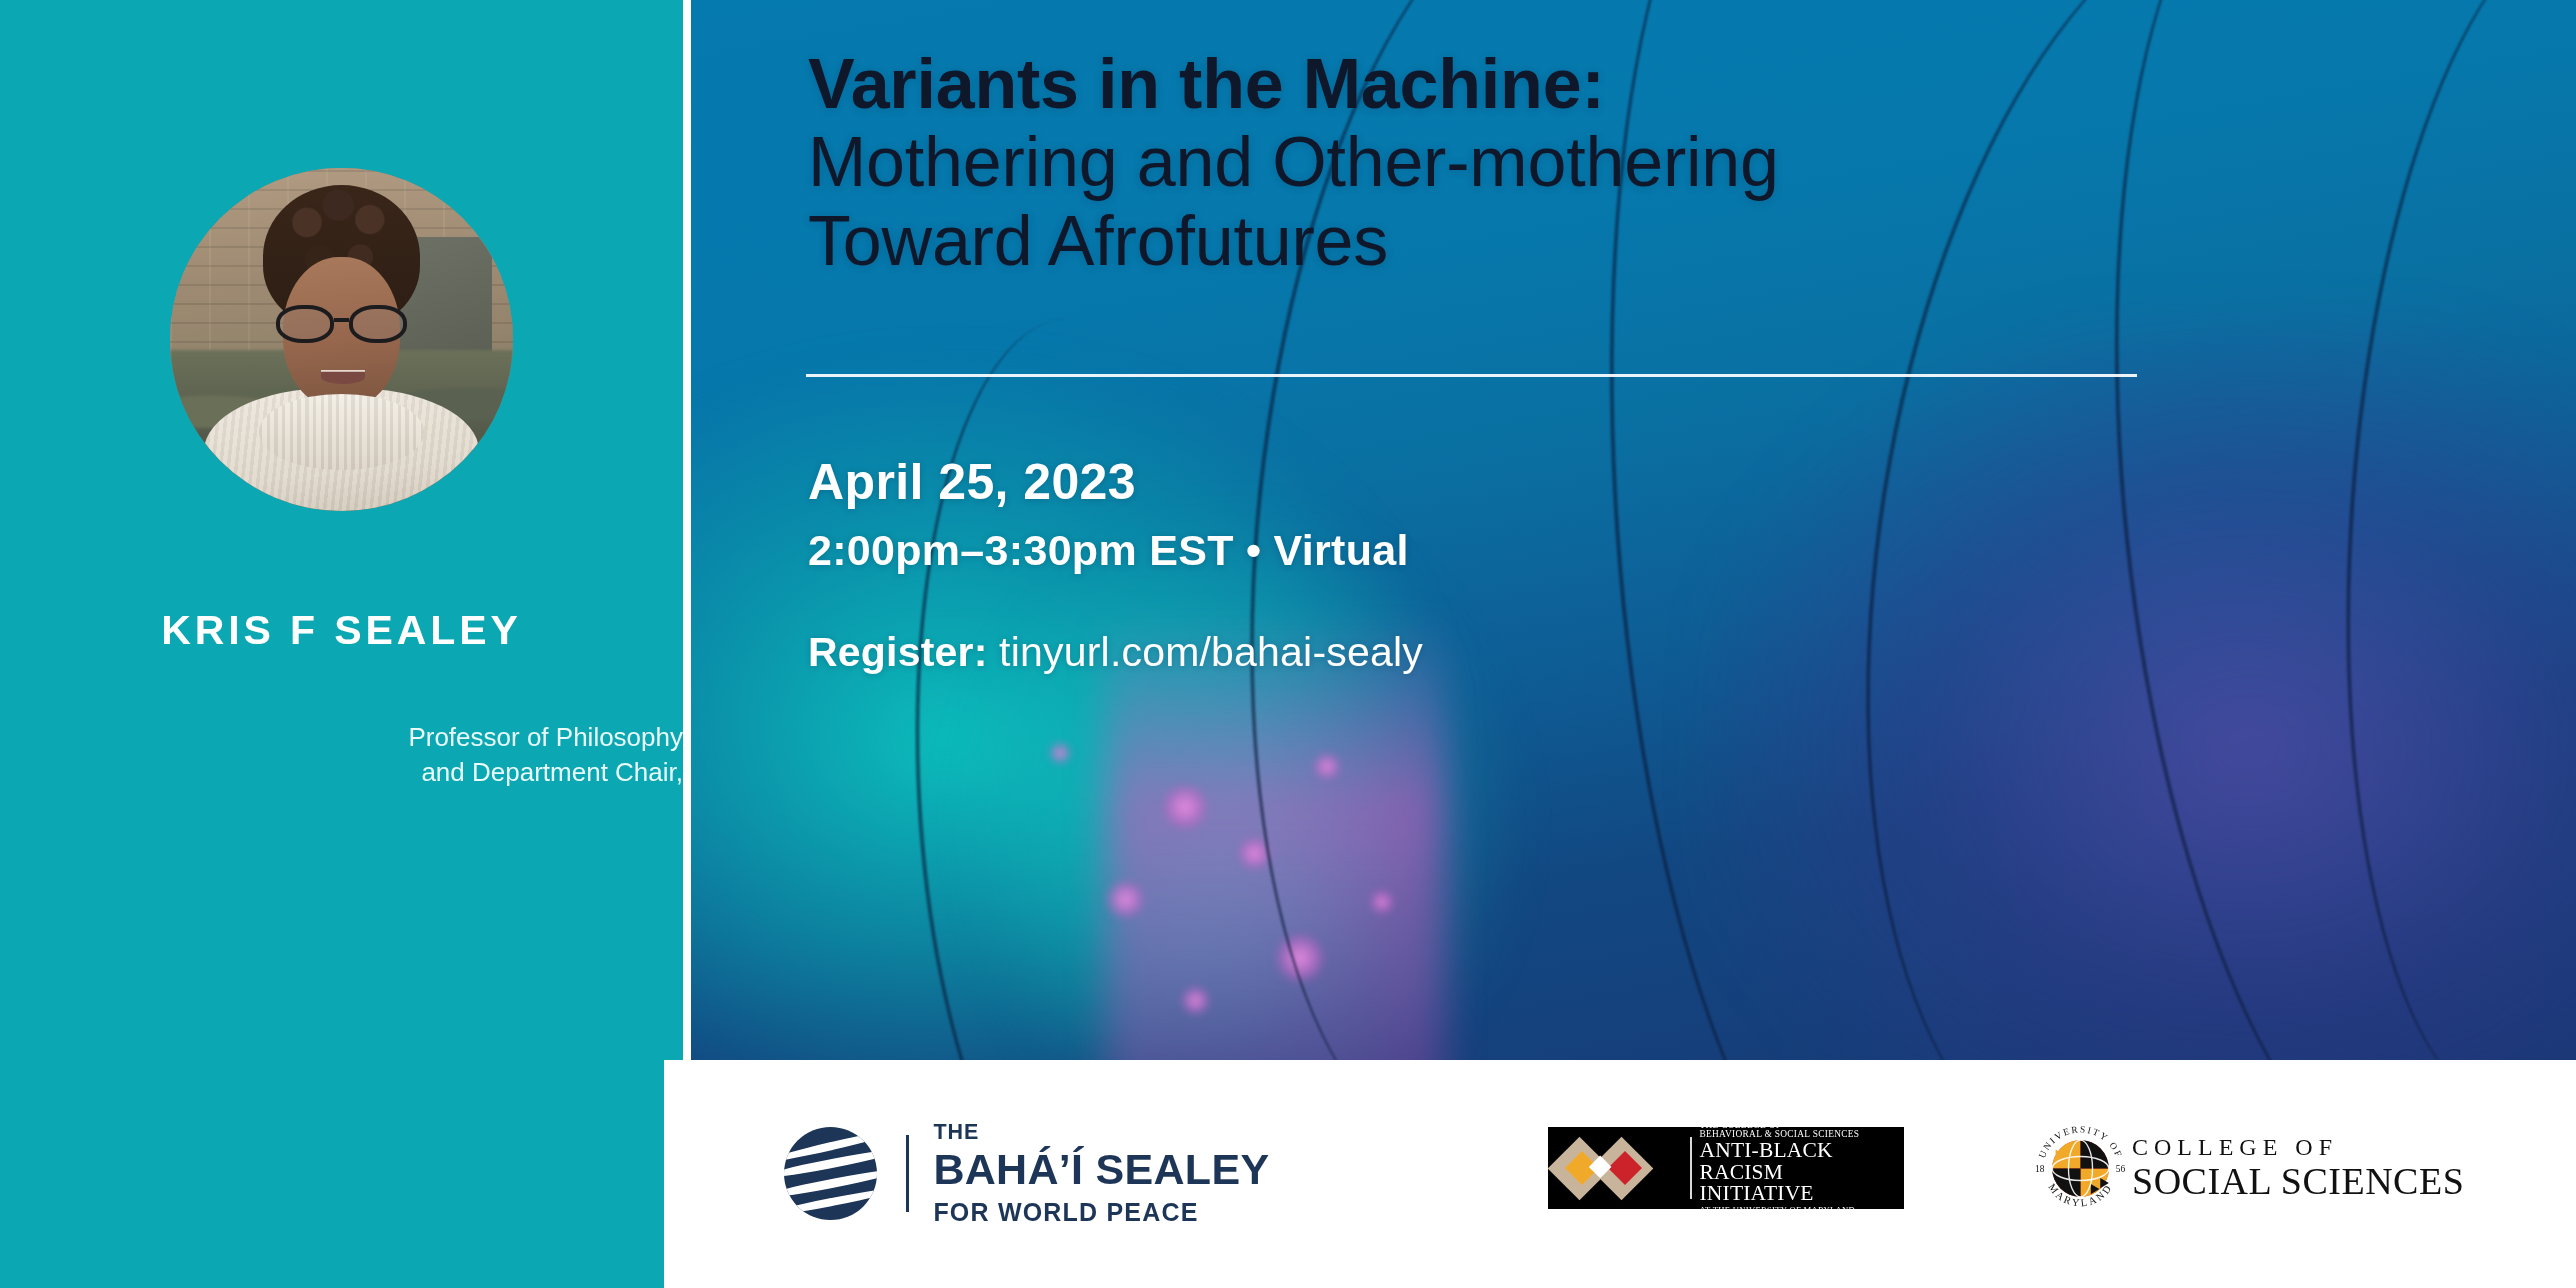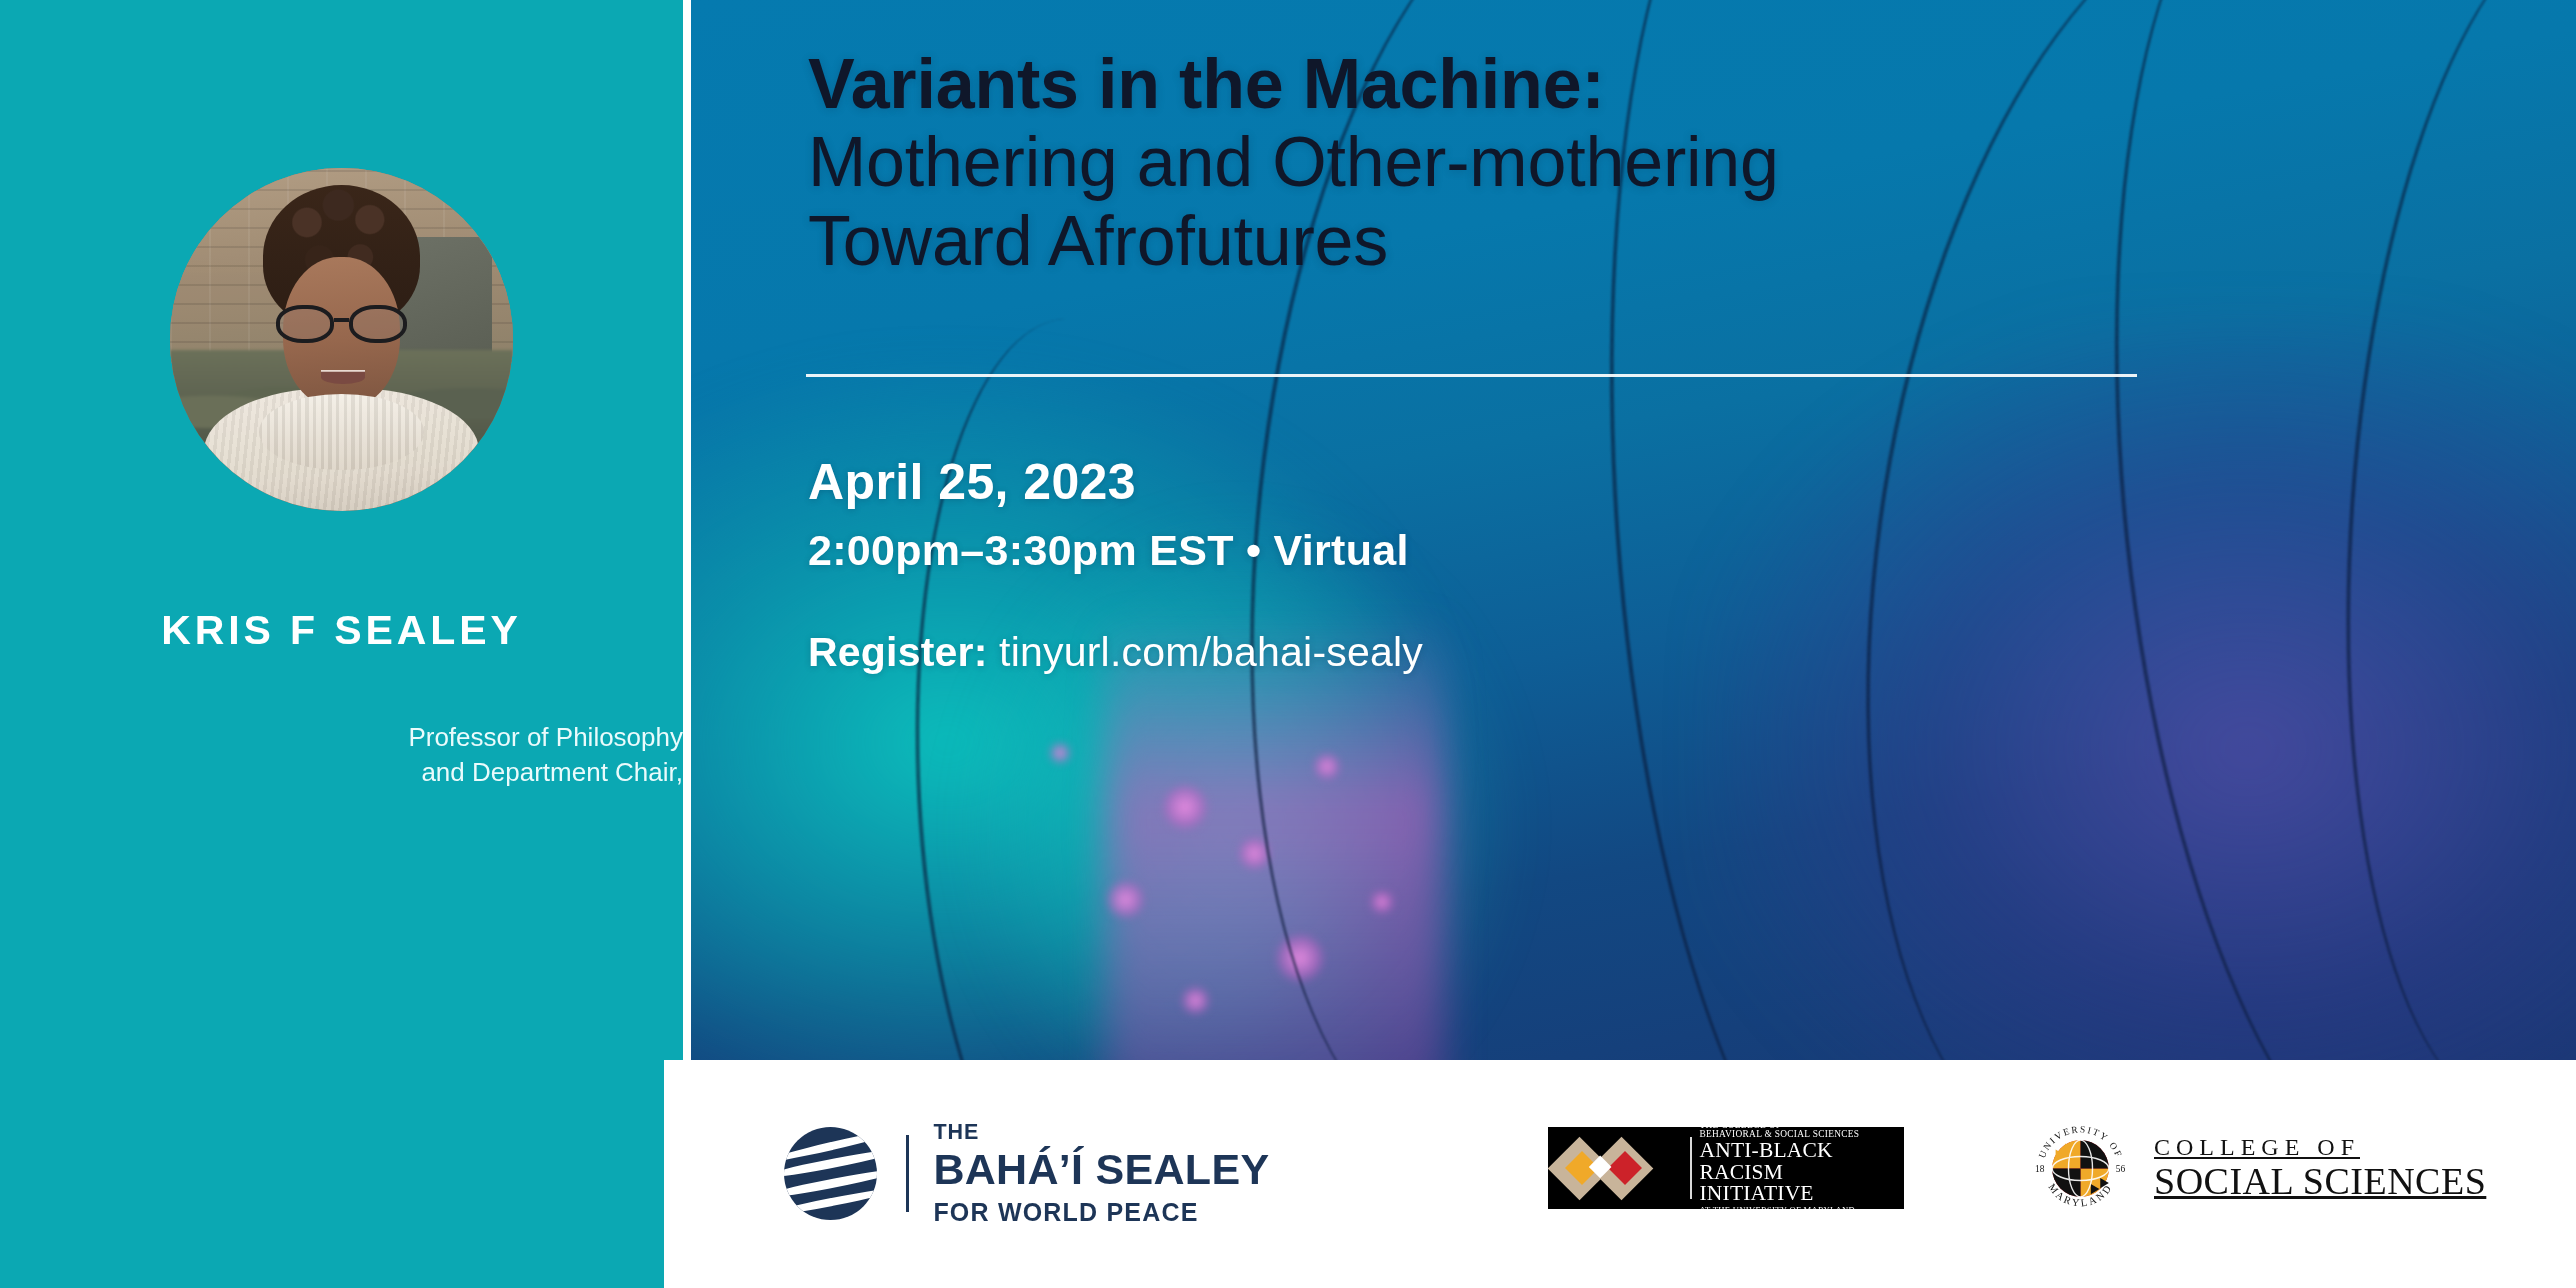--- a/index.html
+++ b/index.html
@@ -265,21 +265,21 @@
   .abri-bar{width:1.7px;height:62px;background:#ffffff;margin:0 7.7px 0 1.7px;opacity:.85;}
   .abri-txt{color:#ffffff;font-family:"Liberation Serif",serif;line-height:1.05;}
   .abri-txt .s1{font-size:9.4px;letter-spacing:0.3px;}
   .abri-txt .s2{font-size:9.4px;letter-spacing:0.3px;}
   .abri-txt .b1,.abri-txt .b2,.abri-txt .b3{font-size:21.5px;letter-spacing:0.2px;line-height:1.0;}
   .abri-txt .s3{font-size:8.6px;letter-spacing:0.3px;margin-top:1.7px;}
 
   
   .logo-umd{position:absolute;left:1365px;top:57px;display:flex;align-items:center;}
   .seal{position:relative;width:103px;height:103px;flex:0 0 auto;}
-  .umd-txt{margin-left:22px;color:#111111;font-family:"Liberation Serif",serif;line-height:1.08;text-decoration:underline;}
+  .umd-txt{color:#111111;font-family:"Liberation Serif",serif;line-height:1.08;}
   .umd-txt .u1{font-size:24px;letter-spacing:6px;}
   .umd-txt .u2{font-size:38px;letter-spacing:0.5px;margin-top:4.3px;}
   .umd-txt .u3{font-size:38px;letter-spacing:0.5px;margin-top:0.9px;}
 </style>
 </head>
 <body>
 
 <div class="flyer">
 
   <div class="left-panel">

